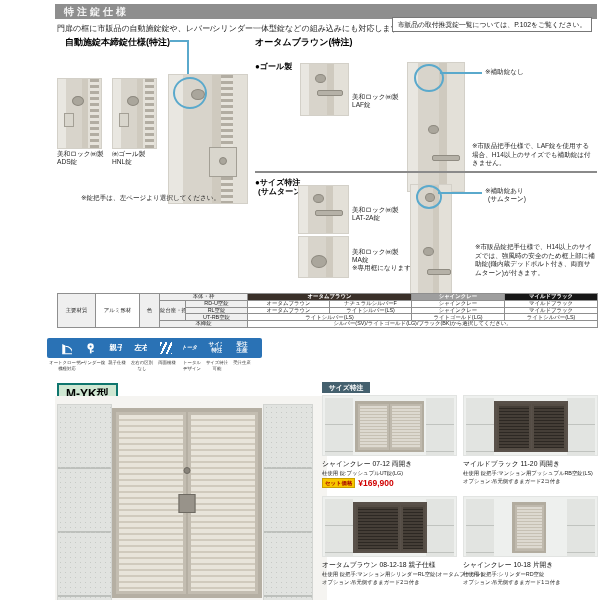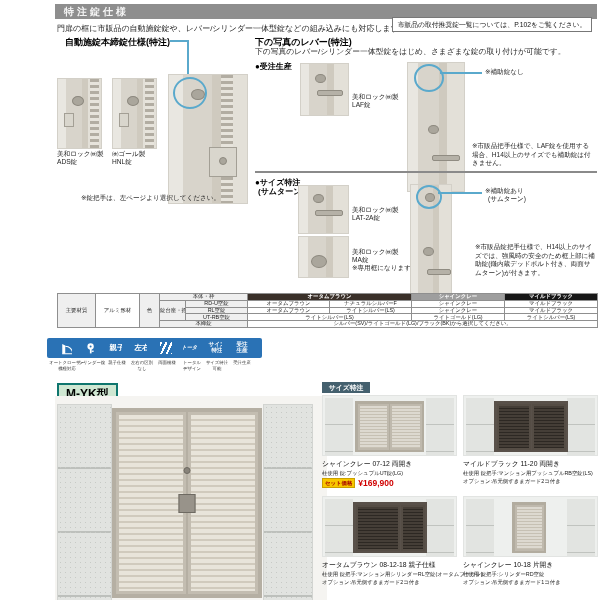--- a/index.html
+++ b/index.html
@@ -137,24 +137,23 @@
 
   <div class="abs lphoto" style="left:168px;top:74px;width:78px;height:128px;">
     <div class="serr" style="right:14px;width:12px;"></div>
     <div class="cylc" style="left:22px;top:14px;width:12px;height:9px;"></div>
     <div class="latch" style="left:40px;top:72px;width:26px;height:28px;"></div>
     <div class="cylc" style="left:50px;top:82px;width:6px;height:6px;"></div>
   </div>
   <div class="abs bcirc" style="left:173px;top:77px;width:30px;height:28px;"></div>
   <div class="abs note7" style="left:81px;top:194px;">※錠把手は、左ページより選択してください。</div>
 
-  <div class="abs sechead" style="left:255px;top:36px;">下の写真のレバー(特注)</div>
-  <div class="abs body8" style="left:255px;top:47px;width:345px;">下の写真のレバー/シリンダー一体型錠をはじめ、さまざまな錠の取り付けが可能です。</div>
-
-  <div class="abs bullet" style="left:255px;top:61px;">●受注生産</div>
+  <div class="abs sechead" style="left:255px;top:36px;">オータムブラウン(特注)</div>
+
+  <div class="abs bullet" style="left:255px;top:61px;">●ゴール製</div>
   <div class="abs lphoto" style="left:300px;top:63px;width:47px;height:51px;">
     <div class="cylc" style="left:14px;top:10px;width:9px;height:7px;"></div>
     <div class="lever" style="left:16px;top:26px;width:24px;"></div>
   </div>
   <div class="abs cap7" style="left:352px;top:93px;">
     <div>美和ロック㈱製</div>
     <div>LAF錠</div>
   </div>
   <div class="abs lphoto" style="left:407px;top:62px;width:56px;height:128px;">
     <div class="cylc" style="left:20px;top:62px;width:9px;height:7px;"></div>

